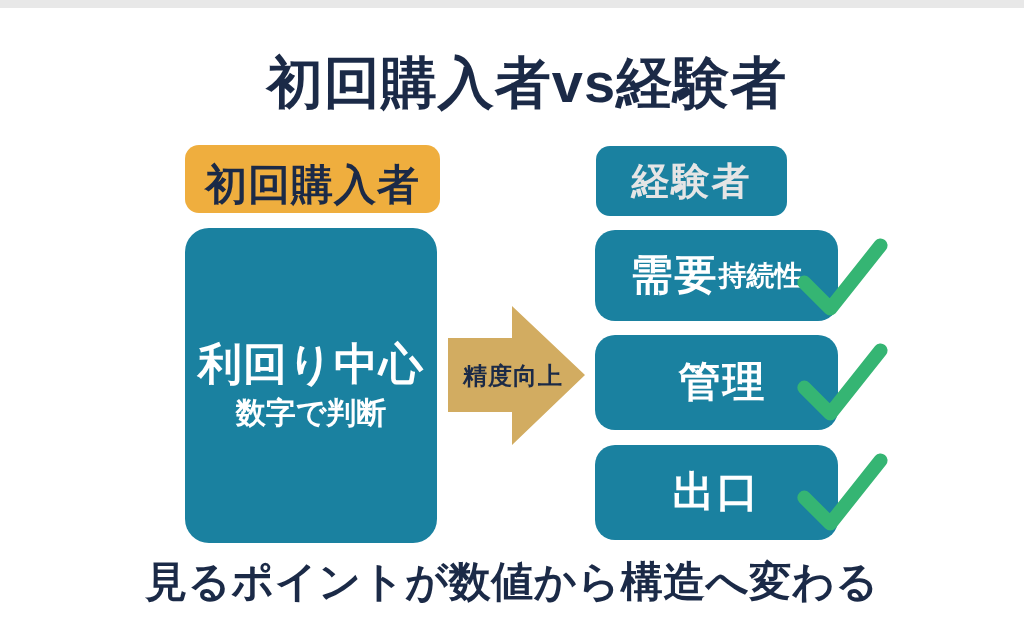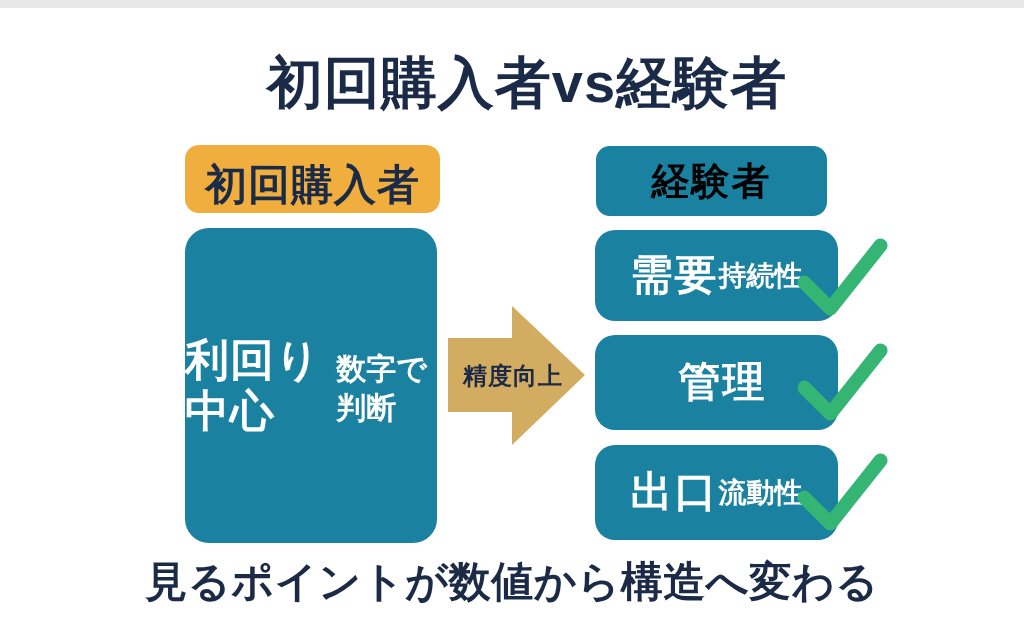--- a/index.html
+++ b/index.html
@@ -47,21 +47,21 @@
     color: var(--navy);
     letter-spacing: 1px;
   }
 
   .first-buyer-box {
     position: absolute;
     left: 185px; top: 220px;
     width: 252px; height: 315px;
     background: var(--teal);
     border-radius: 24px;
-    display: flex; 
+    display: flex; flex-direction: column;
     align-items: center; justify-content: center;
     color: #ffffff;
   }
   .first-buyer-box .main-label {
     font-size: 44px; font-weight: 800; line-height: 1.15;
     letter-spacing: 1px;
   }
   .first-buyer-box .sub-label {
     font-size: 30px; font-weight: 700; line-height: 1.3;
     margin-top: 4px;
@@ -80,26 +80,26 @@
     text-align: center;
     font-size: 24px; font-weight: 800;
     color: var(--navy);
     letter-spacing: 1px;
   }
 
   
   .experienced-header {
     position: absolute;
     left: 596px; top: 138px;
-    width: 231px; height: 70px;
+    width: 191px; height: 70px;
     background: var(--teal);
     border-radius: 14px;
     display: flex; align-items: center; justify-content: center;
     font-size: 38px; font-weight: 800;
-    color: #000000;
+    color: #e5e5e5;
     letter-spacing: 2px;
   }
 
   .item-box {
     position: absolute;
     left: 595px;
     width: 243px;
     background: var(--teal);
     border-radius: 20px;
     display: flex; flex-direction: row;
@@ -163,21 +163,20 @@
 
   <div class="item-box item-2">
     <div class="item-main">管理</div>
     <svg class="check-icon" viewBox="0 0 100 88" aria-hidden="true">
       <path d="M10,50 L38,78 L92,10" fill="none" stroke="#35B573" stroke-width="15" stroke-linecap="round" stroke-linejoin="round"></path>
     </svg>
   </div>
 
   <div class="item-box item-3">
     <div class="item-main">出口</div>
-    <div class="item-sub">流動性</div>
     <svg class="check-icon" viewBox="0 0 100 88" aria-hidden="true">
       <path d="M10,50 L38,78 L92,10" fill="none" stroke="#35B573" stroke-width="15" stroke-linecap="round" stroke-linejoin="round"></path>
     </svg>
   </div>
 
   <div class="footer-text">見るポイントが数値から構造へ変わる</div>
 
 </div>
 
 </body></html>

